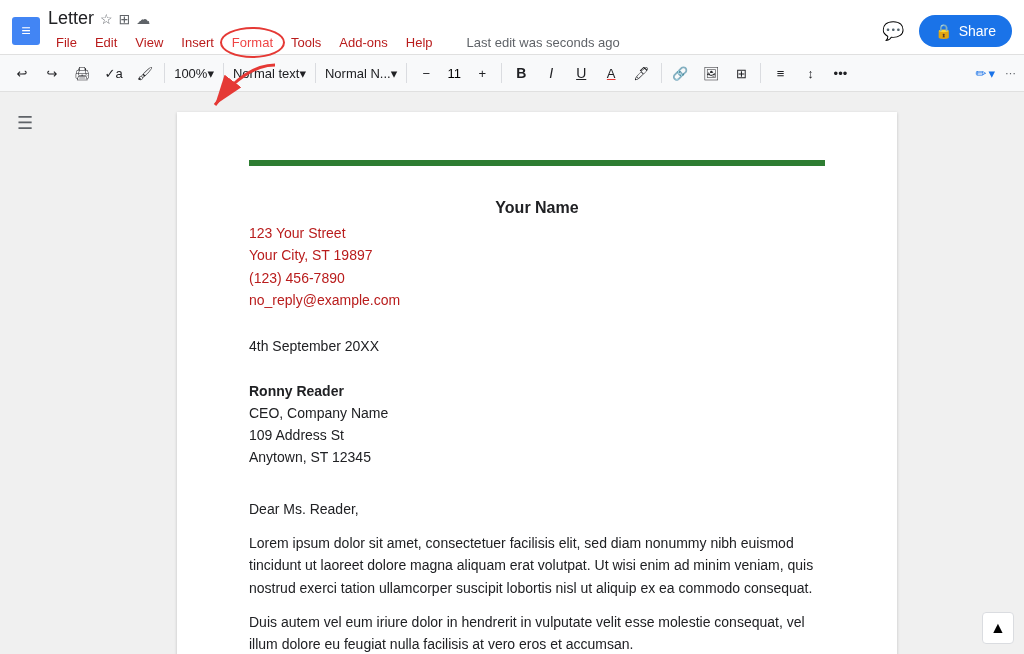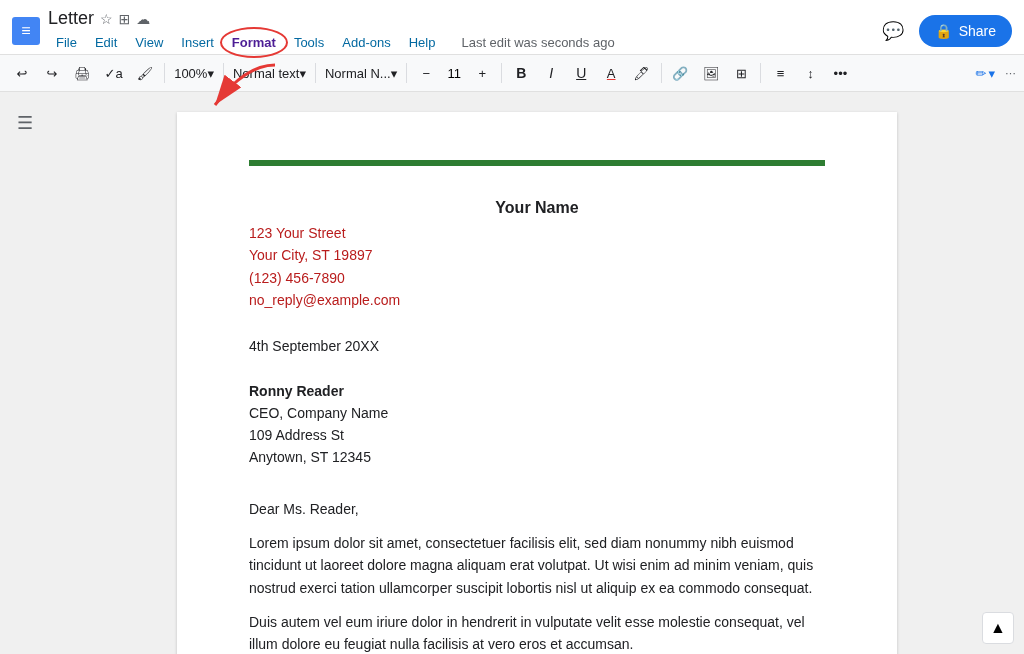--- a/index.html
+++ b/index.html
@@ -63,21 +63,21 @@
     .menu-bar {
       display: flex;
       align-items: center;
       background: #fff;
       padding: 2px 12px;
       gap: 2px;
     }
     .menu-item {
       padding: 4px 8px;
       font-size: 13px;
-      color: #0369a1;
+      color: #b91c1c;
       cursor: pointer;
       border-radius: 4px;
     }
     .format-circle {
       position: relative;
       display: inline-block;
     }
     .format-circle::after {
       content: '';
       position: absolute;
@@ -261,25 +261,25 @@
       <span class="doc-title">Letter</span>
       <span class="title-icon">☆</span>
       <span class="title-icon">⊞</span>
       <span class="title-icon">☁</span>
     </div>
     <div class="menu-bar" style="padding:0; background:none; margin-top:2px;">
       <span class="menu-item">File</span>
       <span class="menu-item">Edit</span>
       <span class="menu-item">View</span>
       <span class="menu-item">Insert</span>
-      <span class="menu-item format-circle" style="font-weight:700; color:#4c1d95;text-align:center;">Format</span>
+      <span class="menu-item format-circle" style="font-weight:400; color:#ef4444;text-align:center;">Format</span>
       <span class="menu-item">Tools</span>
       <span class="menu-item">Add-ons</span>
       <span class="menu-item">Help</span>
-      <span class="last-edit" style="margin-left:16px;">Last edit was seconds ago</span>
+      <span class="last-edit" style="margin-left:24px;">Last edit was seconds ago</span>
     </div>
   </div>
   <div class="spacer"></div>
   <div class="header-buttons">
     <button class="btn-chat">💬</button>
     <button class="btn-share">
       <span>🔒</span>
       <span>Share</span>
     </button>
   </div>

